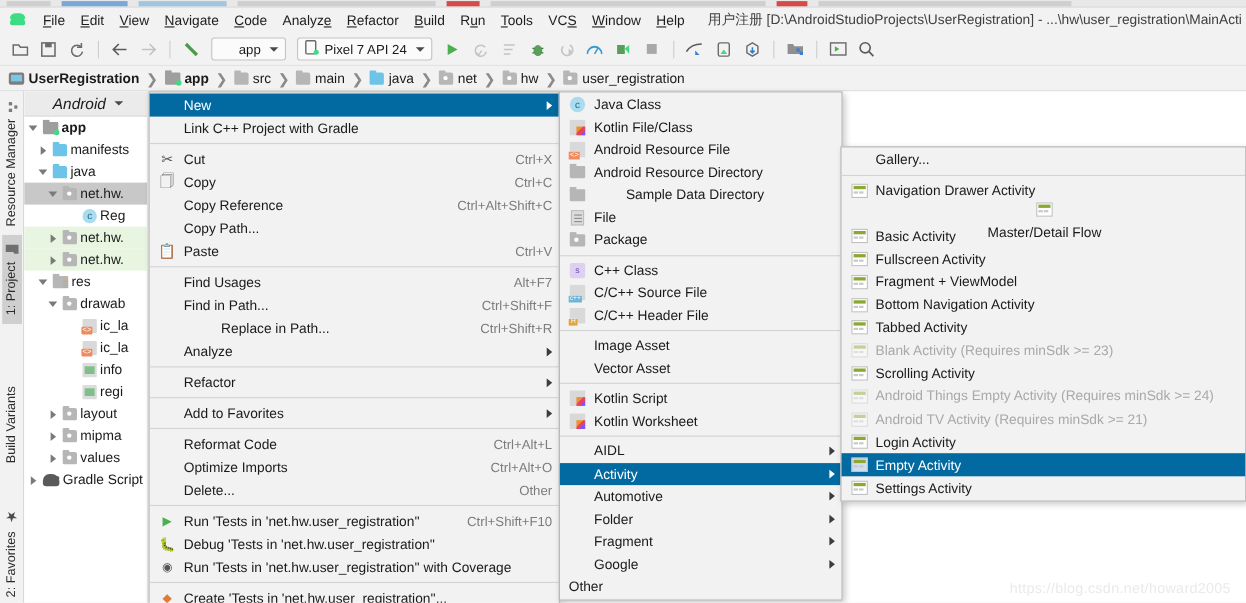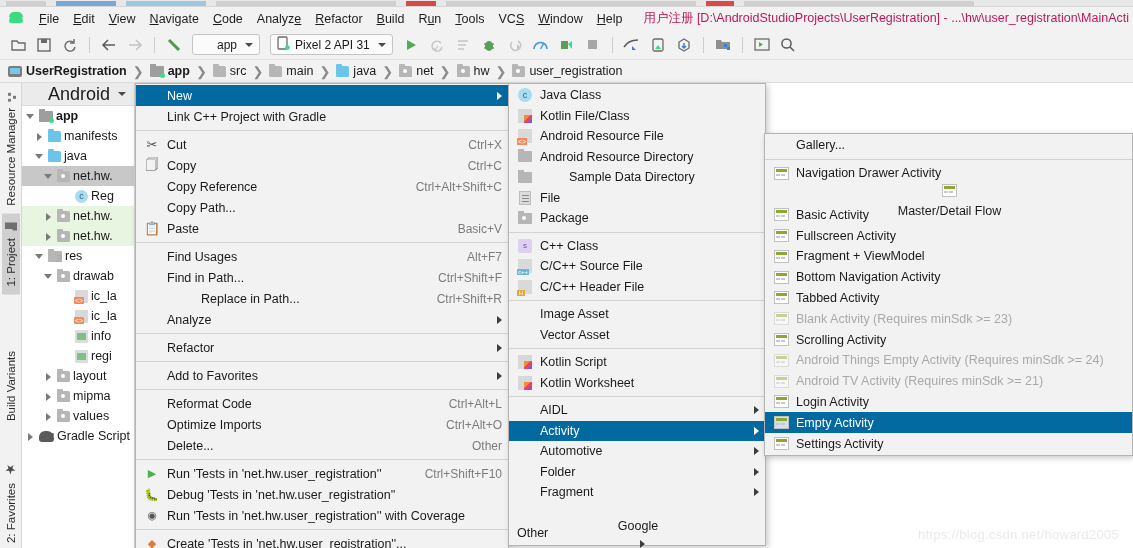--- a/index.html
+++ b/index.html
@@ -34,21 +34,21 @@
     content:""; position:absolute; left:1px; top:2px; width:14px; height:9px;
     background:#3ddc84; border-radius:7px 7px 2px 2px;
   }
   .droid:after {
     content:""; position:absolute; left:1px; top:0px; width:14px; height:5px;
     background:#3ddc84; border-radius:7px 7px 0 0;
   }
   .droid-sm { width:13px; height:9px; }
   .droid-sm:before { left:0; top:2px; width:12px; height:7px; border-radius:6px 6px 2px 2px; }
   .droid-sm:after { left:0; top:0; width:12px; height:4px; border-radius:6px 6px 0 0; }
-  #window-title { font-size:12.5px; color:#be185d; margin-left:14px; overflow:hidden;
+  #window-title { font-size:12.5px; color:#404040; margin-left:14px; overflow:hidden;
                   text-overflow:clip; white-space:nowrap; max-width:560px; }
 
   
   #toolbar {
     height:30px; background:#f2f2f2; display:flex; align-items:center;
     padding-left:6px; gap:2px; border-bottom:1px solid #e2e2e2;
   }
   .tb-btn { width:24px; height:22px; display:flex; align-items:center; justify-content:center;
             cursor:default; }
   .tb-sep { width:1px; height:16px; background:#cdcdcd; margin:0 5px; }
@@ -85,21 +85,21 @@
     writing-mode:vertical-rl; transform:rotate(180deg);
     font-size:11.5px; padding:8px 3px; color:#2b2b2b; cursor:default;
     display:flex; align-items:center; gap:6px; white-space:nowrap;
   }
   .vtab.active { background:#cfcfcf; }
 
   
   #project-pane { width:113px; background:#fff; border-right:1px solid #d6d6d6;
                   position:relative; overflow:hidden; }
   #project-head { height:23px; background:#ebebeb; display:flex; align-items:center;
-                  gap:5px; padding-left:8px; font-size:18px; border-bottom:1px solid #dcdcdc; }
+                  gap:5px; padding-left:8px; font-size:14px; border-bottom:1px solid #dcdcdc;font-style:italic; }
   .tree-row { height:20px; display:flex; align-items:center; gap:3px; font-size:12.5px;
               white-space:nowrap; padding-right:2px; }
   .tree-row.sel { background:#c8c8c8; }
   .tree-row.grn { background:#e8f5e0; }
   .arrow { width:11px; height:11px; display:inline-block; position:relative; flex:none; }
   .arrow.c:after { content:""; position:absolute; left:3px; top:2px;
     border-left:5px solid #7a7a7a; border-top:4px solid transparent; border-bottom:4px solid transparent; }
   .arrow.o:after { content:""; position:absolute; left:1px; top:3px;
     border-top:5px solid #7a7a7a; border-left:4px solid transparent; border-right:4px solid transparent; }
   .mod { width:14px;height:11px;background:#9e9e9e;border-radius:1px;position:relative;display:inline-block;flex:none;}
@@ -263,21 +263,21 @@
     <span class="droid-sm"></span>
     <span>app</span>
     <span class="caret"></span>
   </span>
   <span class="combo">
     <span>
       <svg width="13" height="14">
           <rect x="1" y="1" width="9" height="12" rx="1" fill="none" stroke="#6b6b6b" stroke-width="1.3"></rect>
           <circle cx="10.5" cy="11.5" r="2.3" fill="#3ddc84"></circle>
         </svg></span>
-    <span>Pixel 2 API 31</span>
+    <span>Pixel 7 API 24</span>
     <span class="caret"></span>
   </span>
   <span class="tb-btn">
     <svg width="14" height="14">
         <path d="M3 2l9 5-9 5z" fill="#4caf50"></path>
       </svg>
     </span>
   <span class="tb-btn">
     <svg width="14" height="14">
         <path d="M11 5a5 5 0 1 0 1 4" fill="none" stroke="#c4c4c4" stroke-width="1.4"></path>
@@ -580,21 +580,21 @@
     </div>
     <div class="mrow" style="height: 21px;">
       <span class="ic"></span>
       <span class="lbl">Copy Path...</span>
     </div>
     <div class="mrow" style="height: 21px;">
       <span class="ic">
         <span class="pst">📋</span>
       </span>
       <span class="lbl">Paste</span>
-      <span class="acc">Basic+V</span>
+      <span class="acc">Ctrl+V</span>
     </div>
     <div class="msep"></div>
     <div class="mrow" style="height: 21px;">
       <span class="ic"></span>
       <span class="lbl">Find Usages</span>
       <span class="acc">Alt+F7</span>
     </div>
     <div class="mrow" style="height: 21px;">
       <span class="ic"></span>
       <span class="lbl">Find in Path...</span>
@@ -783,21 +783,21 @@
       <span class="lbl">Folder</span>
       <span class="sub"></span>
     </div>
     <div class="mrow" style="height: 20.5px;">
       <span class="ic">
         <span class="droid-sm"></span>
       </span>
       <span class="lbl">Fragment</span>
       <span class="sub"></span>
     </div>
-    <div class="mrow" style="height: 20.5px; flex-direction: column;">
+    <div class="mrow" style="height: 20.5px;">
       <span class="ic">
         <span class="droid-sm"></span>
       </span>
       <span class="lbl">Google</span>
       <span class="sub"></span>
     </div>
     <div class="mrow" style="height: 20.5px;">
       <span class="lbl">Other</span>
     </div>
   </div>

